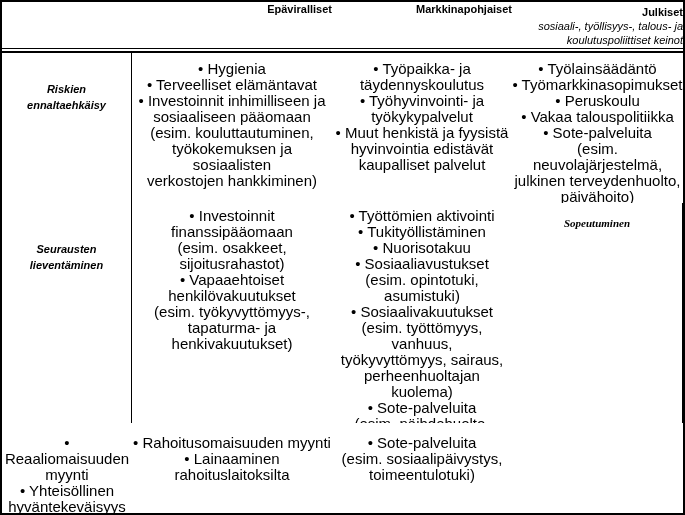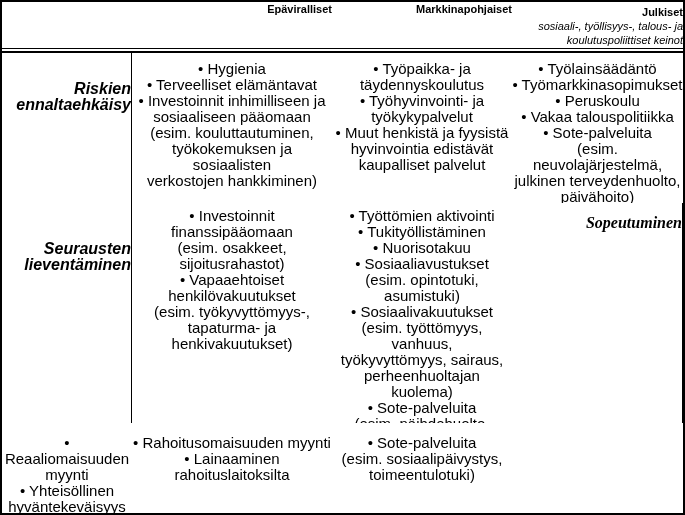--- a/index.html
+++ b/index.html
@@ -55,23 +55,23 @@
   .tbody {
     display: grid;
     grid-template-columns: 130px 200px 180px 1fr;
     grid-template-rows: 150px 220px 1fr;
     height: 460px;
   }
   .rhead {
     border-right: 1px solid #000000;
     font-weight: bold;
     font-style: italic;
-    font-size: 16px;
+    font-size: 11px;
     line-height: 16px;
-    text-align: right;
+    text-align: center;
     white-space: pre-line;
   }
   .cell {
     font-size: 15px;
     line-height: 16px;
     text-align: center;
     white-space: pre-line;
     overflow: hidden;
   }
   .pt-r1-head { padding-top: 28px; }

